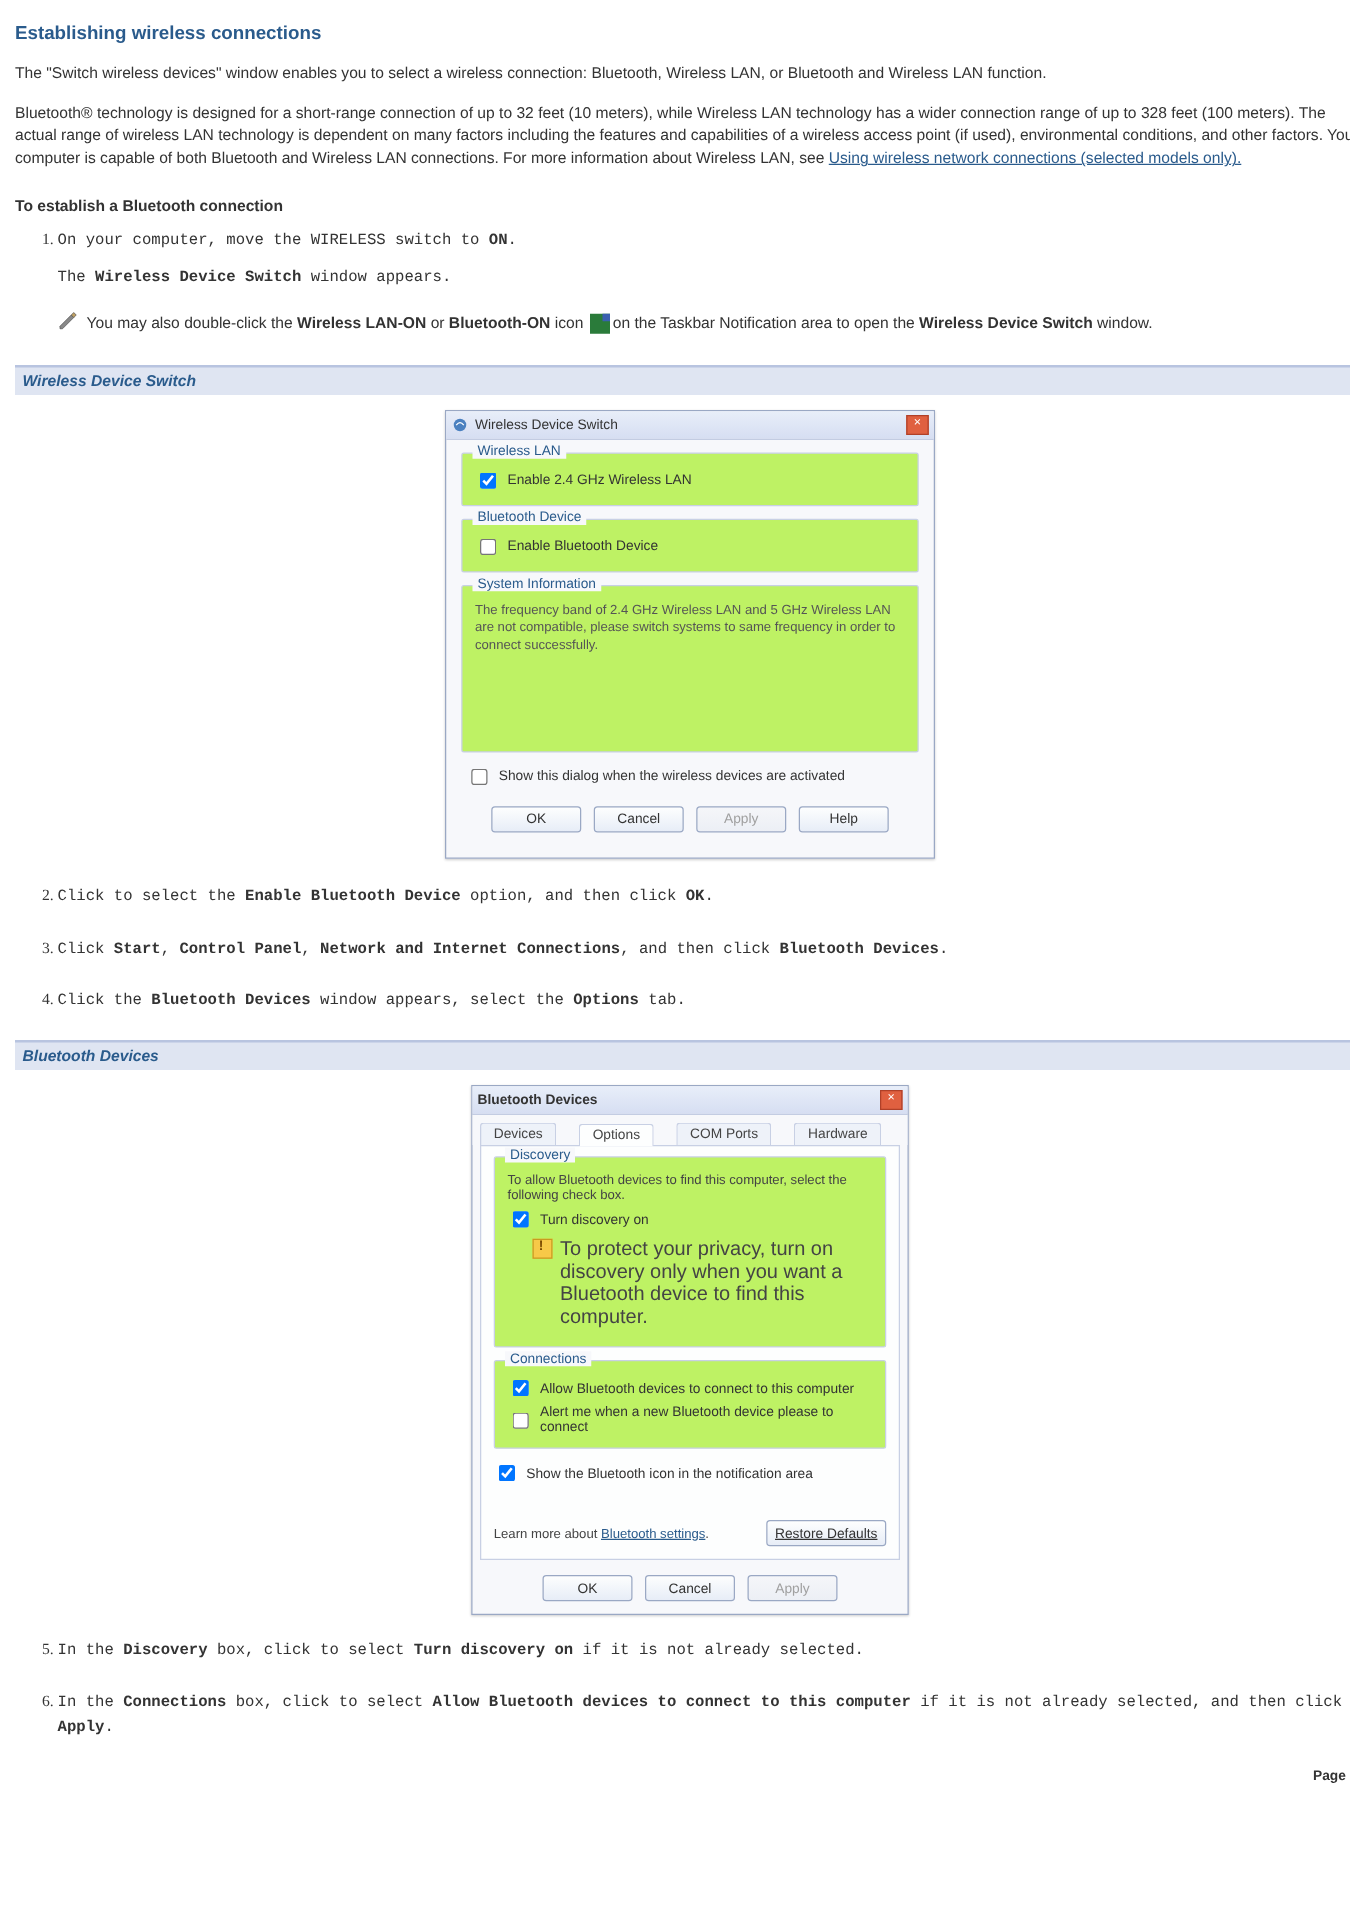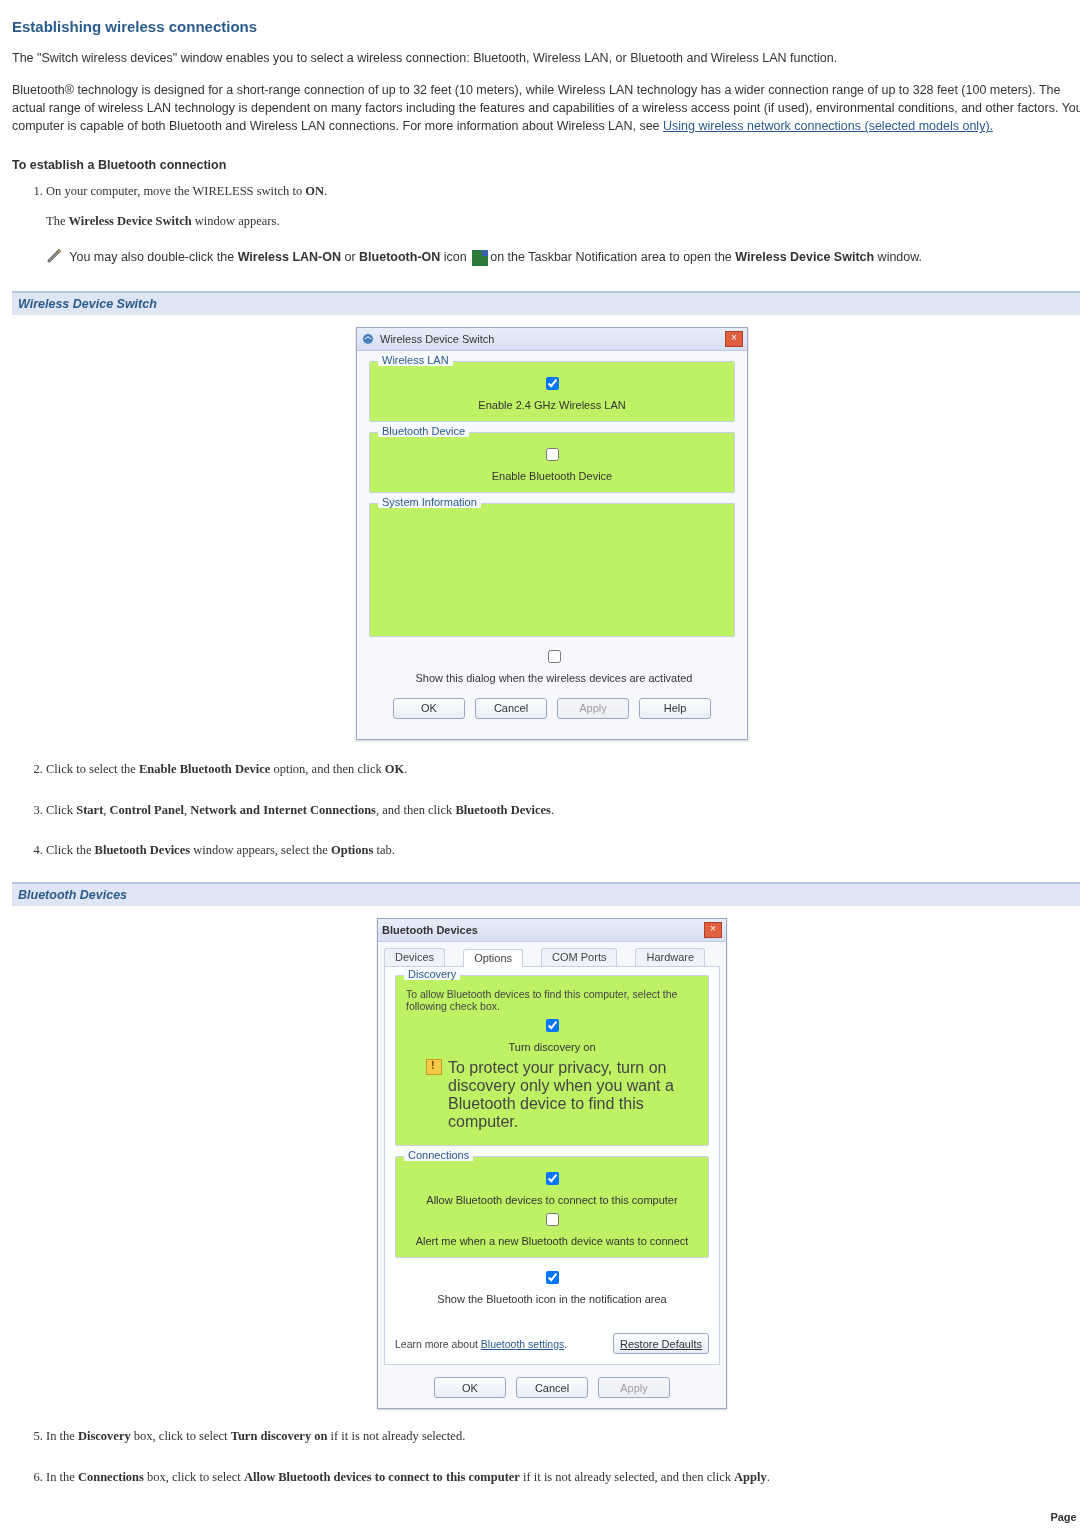--- a/index.html
+++ b/index.html
@@ -42,21 +42,21 @@
   }
   ol.steps > li {
     font-size: 12.5px;
     line-height: 1.5;
     margin-bottom: 22px;
     font-family: "Times New Roman", serif;
     color: #333;
   }
   ol.steps > li > .step-body,
   ol.steps > li .step-extra {
-    font-family: Liberation Serif, serif;
+    font-family: Liberation Mono, monospace;
   }
   .step-extra {
     margin-top: 12px;
     display: block;
   }
   .note-block {
     margin-top: 16px;
     display: block;
     font-family: Verdana, sans-serif;
     font-size: 12.5px;
@@ -161,21 +161,20 @@
     color: #555;
     font-size: 10.5px;
     line-height: 1.35;
   }
   .chk-row {
     display: flex;
     align-items: center;
     gap: 6px;
     font-size: 11px;
     color: #333;
-    flex-direction: column;
   }
   .chk-row input[type="checkbox"] {
     width: 13px; height: 13px;
   }
   .dlg-bottom-chk {
     margin: 8px 0 8px 4px;
   }
   .dlg-buttons {
     display: flex;
     justify-content: center;
@@ -351,20 +350,21 @@
     </div>
     <div class="groupbox">
       <span class="gb-title">Bluetooth Device</span>
       <label class="chk-row">
         <input type="checkbox" style="">
         <span>Enable Bluetooth Device</span>
       </label>
     </div>
     <div class="groupbox gb-sysinfo">
       <span class="gb-title">System Information</span>
+      <div class="sysinfo-text">The frequency band of 2.4 GHz Wireless LAN and 5 GHz Wireless LAN are not compatible, please switch systems to same frequency in order to connect successfully.</div>
     </div>
     <label class="chk-row dlg-bottom-chk">
       <input type="checkbox" style="">
       <span>Show this dialog when the wireless devices are activated</span>
     </label>
     <div class="dlg-buttons">
       <button class="win-btn">OK</button>
       <button class="win-btn">Cancel</button>
       <button class="win-btn disabled">Apply</button>
       <button class="win-btn">Help</button>
@@ -417,21 +417,21 @@
       </div>
     </div>
     <div class="groupbox">
       <span class="gb-title">Connections</span>
       <label class="chk-row">
         <input type="checkbox" checked="" style="">
         <span>Allow Bluetooth devices to connect to this computer</span>
       </label>
       <label class="chk-row" style="margin-top:4px;">
         <input type="checkbox" style="">
-        <span>Alert me when a new Bluetooth device wants to connect</span>
+        <span>Alert me when a new Bluetooth device please to connect</span>
       </label>
     </div>
     <label class="chk-row show-tray">
       <input type="checkbox" checked="" style="">
       <span>Show the Bluetooth icon in the notification area</span>
     </label>
     <div class="learn-row">
       <span>
         <span class="learn-pre">Learn more about </span><a href="#">Bluetooth settings</a><span class="learn-pre">.</span>
       </span>

